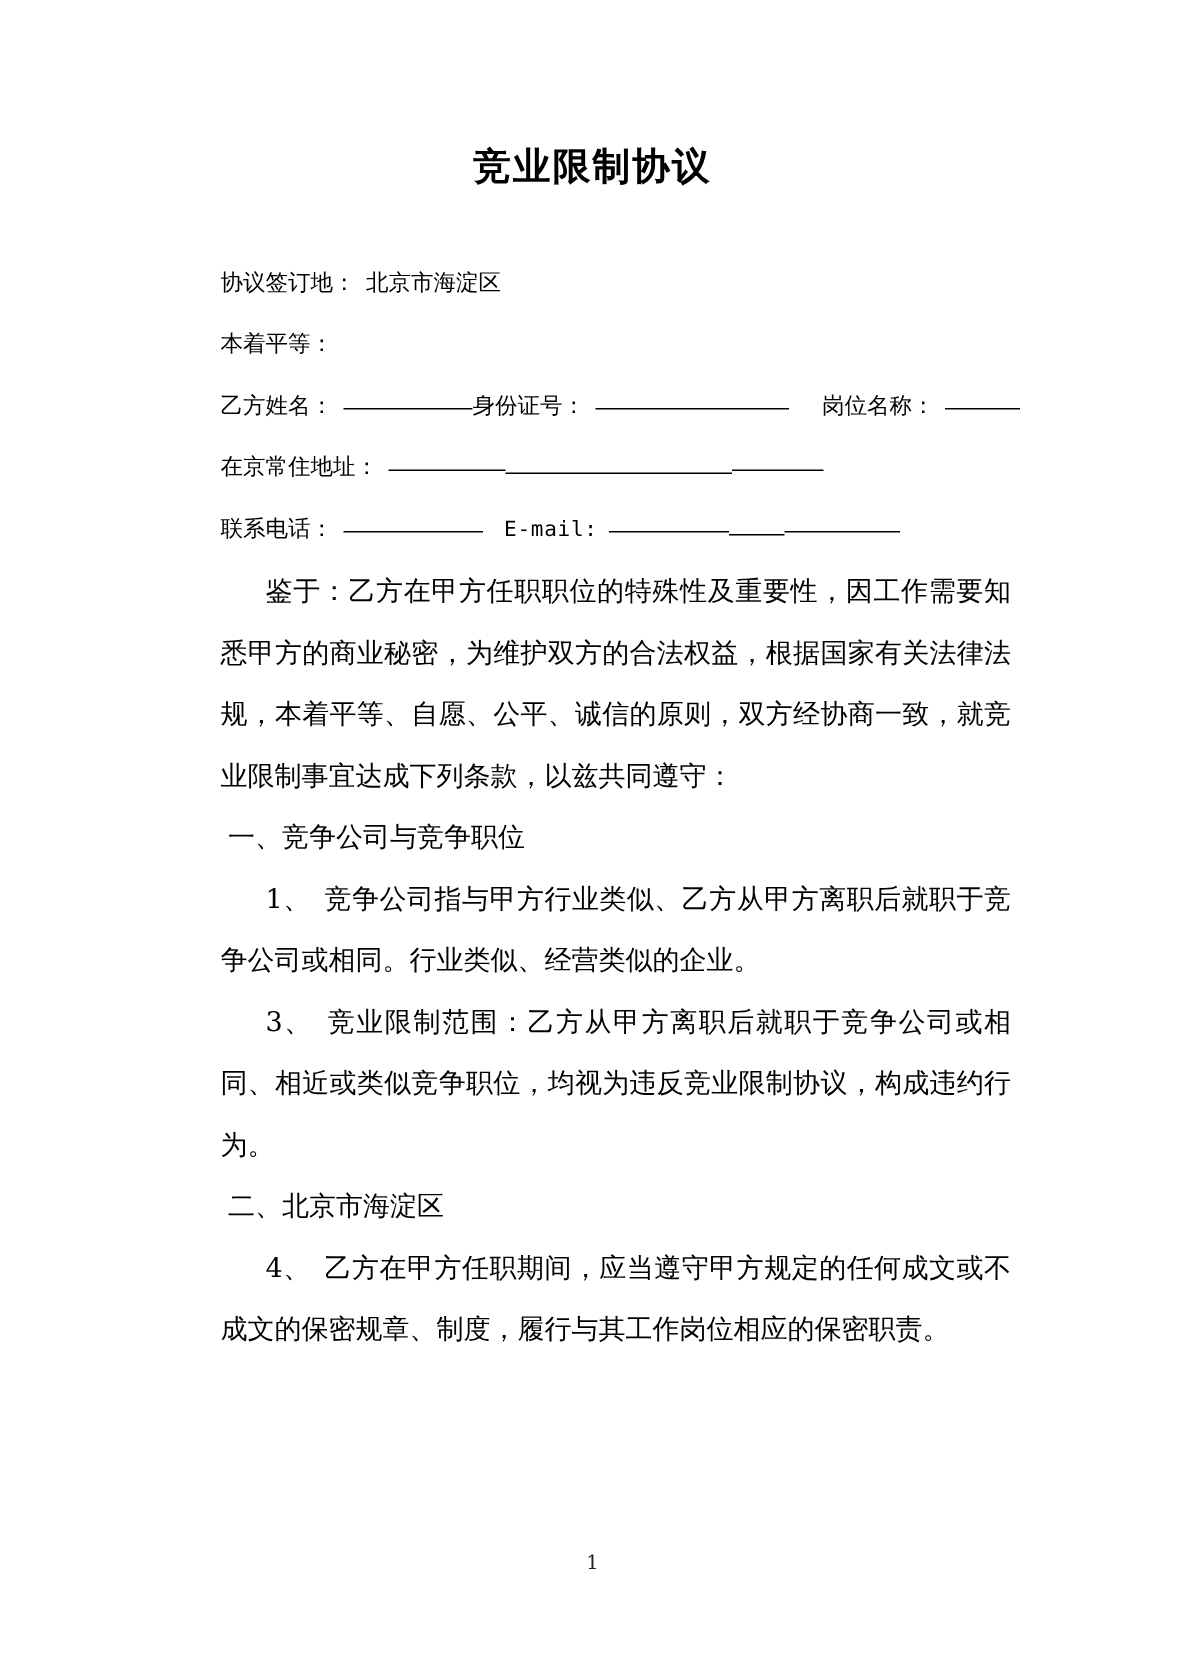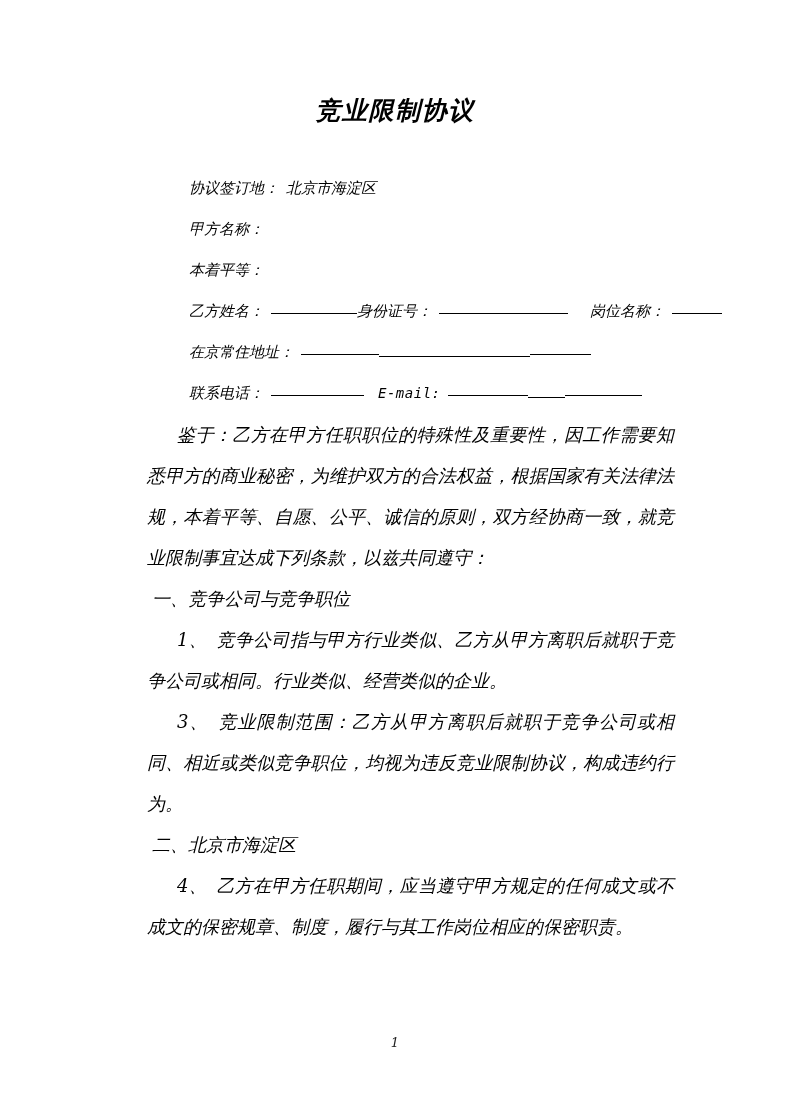--- a/index.html
+++ b/index.html
@@ -15,21 +15,20 @@
     color: #000000;
     overflow: hidden;
   }
 
   .page {
     position: relative;
     width: 790px;
     height: 1119px;
     box-sizing: border-box;
     padding: 12px;
-    font-style: italic;
   }
 
   
   .doc-title {
     margin: 0;
     padding: 0;
     position: absolute;
     top: 96px;
     left: 0;
     width: 790px;
@@ -47,21 +46,20 @@
     top: 168px;
     left: 147px;
     width: 527px;
   }
 
   .line {
     font-size: 15px;
     line-height: 41px;
     white-space: nowrap;
     font-family: "DejaVu Serif", "Liberation Serif", serif;
-    margin-left: 42px;
   }
 
   .para {
     font-size: 18px;
     line-height: 41px;
     text-align: justify;
     text-justify: inter-ideograph;
     text-align-last: left;
     font-family: "DejaVu Serif", "Liberation Serif", serif;
   }
@@ -128,23 +126,20 @@
 <div class="page">
 
   <h1 class="doc-title">竞业限制协议</h1>
 
   <div class="body-block">
 
     <div class="line">
       <span>协议签订地：</span><span class="sp-sm"></span><span>北京市海淀区</span>
     </div>
 
-    <div class="line">
-      <span>甲方名称：</span>
-    </div>
 
     <div class="line">
       <span>本着平等：</span>
     </div>
 
 
     <div class="line">
       <span>乙方姓名：</span><span class="sp-sm"></span><span class="blank b-name"></span><span>身份证号：</span><span class="sp-sm"></span><span class="blank b-id"></span><span class="sp-lg"></span><span>岗位名称：</span><span class="sp-sm"></span><span class="blank b-post"></span>
     </div>
 

